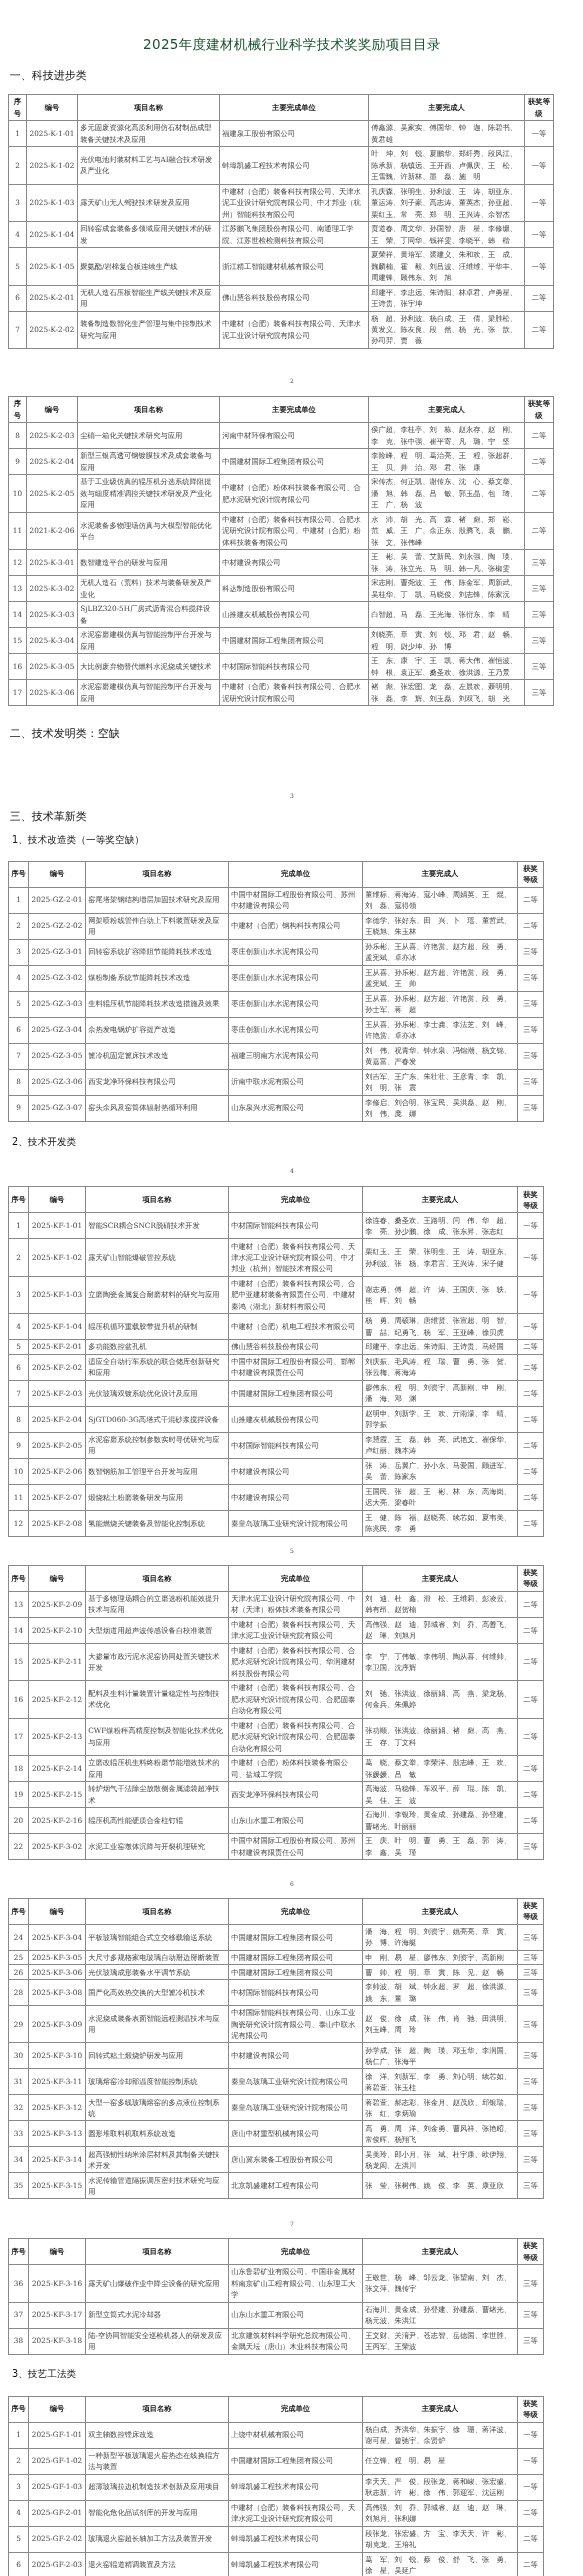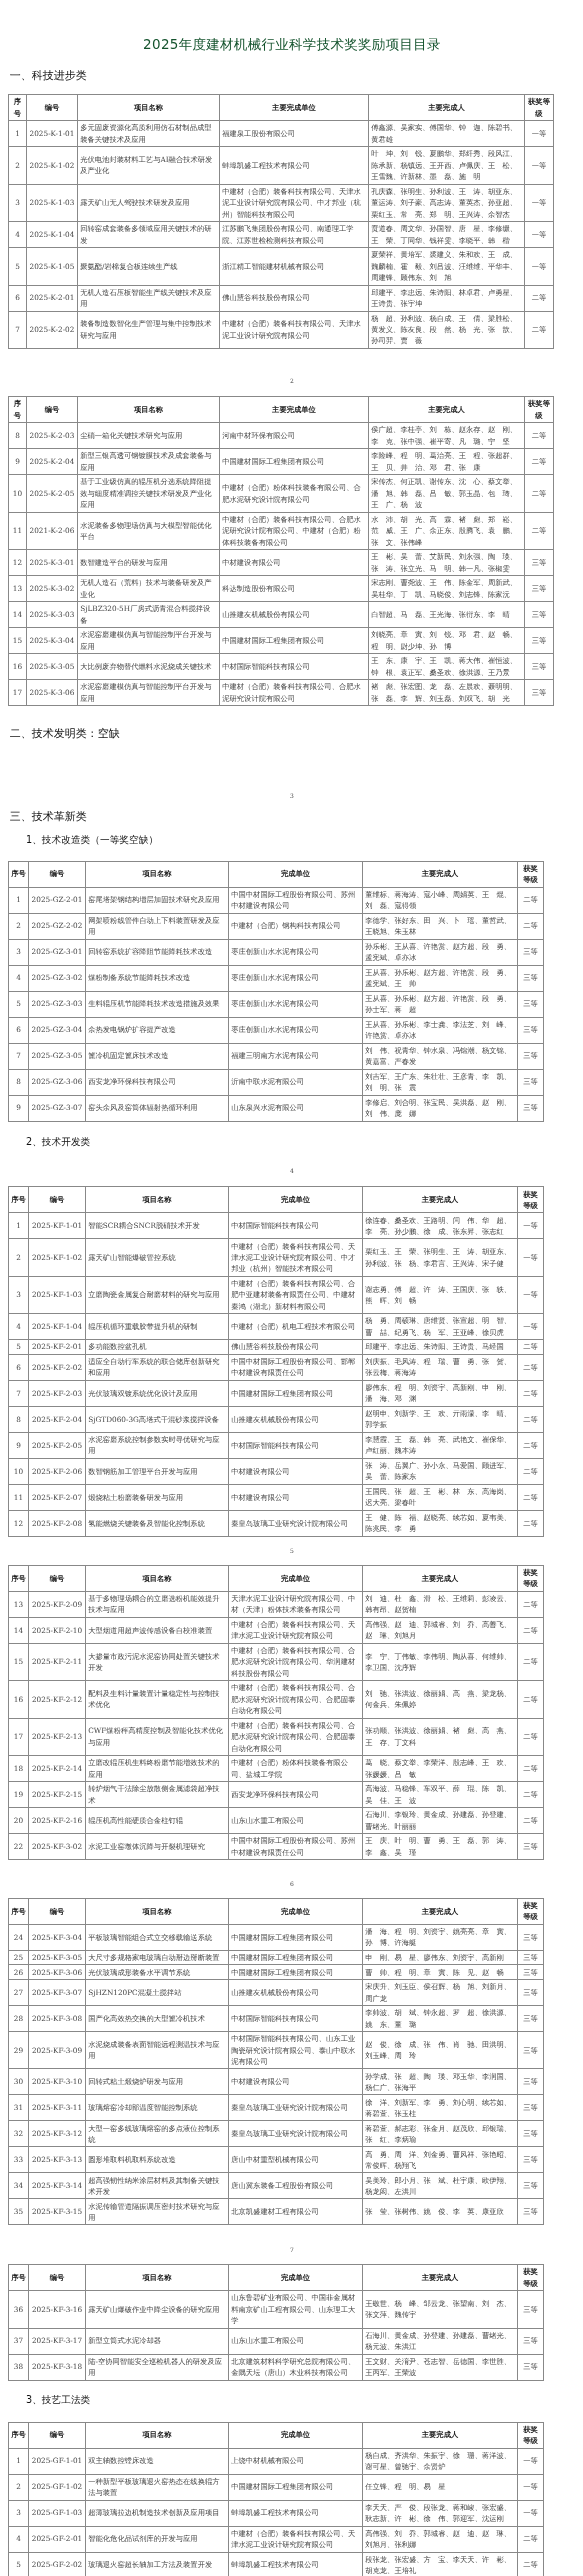--- a/index.html
+++ b/index.html
@@ -21,21 +21,21 @@
   .h1 {
     font-family: "DejaVu Sans", "Liberation Sans", sans-serif;
     font-size: 11px;
     color: #111;
     margin-left: 9.7px;
   }
   .h2 {
     font-family: "DejaVu Sans", "Liberation Sans", sans-serif;
     font-size: 9.7px;
     color: #111;
-    margin-left: 26px;
+    margin-left: 12px;
   }
   .pagenum {
     text-align: center;
     font-size: 6px;
     color: #444;
     height: 8.6px;
     line-height: 8.6px;
   }
   table.awards {
     border-collapse: collapse;
@@ -641,28 +641,20 @@
         </tr>
         <tr>
           <td class="c-seq">26</td>
           <td class="c-code">2025-KF-3-06</td>
           <td>光伏玻璃成形装备水平调节系统</td>
           <td>中国建材国际工程集团有限公司</td>
           <td>曹　帅、程　明、章　寅、陈　见、赵　畅</td>
           <td class="c-grade">三等</td>
         </tr>
         <tr>
-          <td class="c-seq">27</td>
-          <td class="c-code">2025-KF-3-07</td>
-          <td>SjHZN120PC混凝土搅拌站</td>
-          <td>山推建友机械股份有限公司</td>
-          <td>宋庆升、刘玉臣、侯召辉、杨　旭、刘新月、周广龙</td>
-          <td class="c-grade">三等</td>
-        </tr>
-        <tr>
           <td class="c-seq">28</td>
           <td class="c-code">2025-KF-3-08</td>
           <td>国产化高效热交换的大型篦冷机技术</td>
           <td>中材国际智能科技有限公司</td>
           <td>李帅波、胡　斌、钟永超、罗　超、徐洪源、姚　东、董　璐</td>
           <td class="c-grade">三等</td>
         </tr>
         <tr>
           <td class="c-seq">29</td>
           <td class="c-code">2025-KF-3-09</td>

